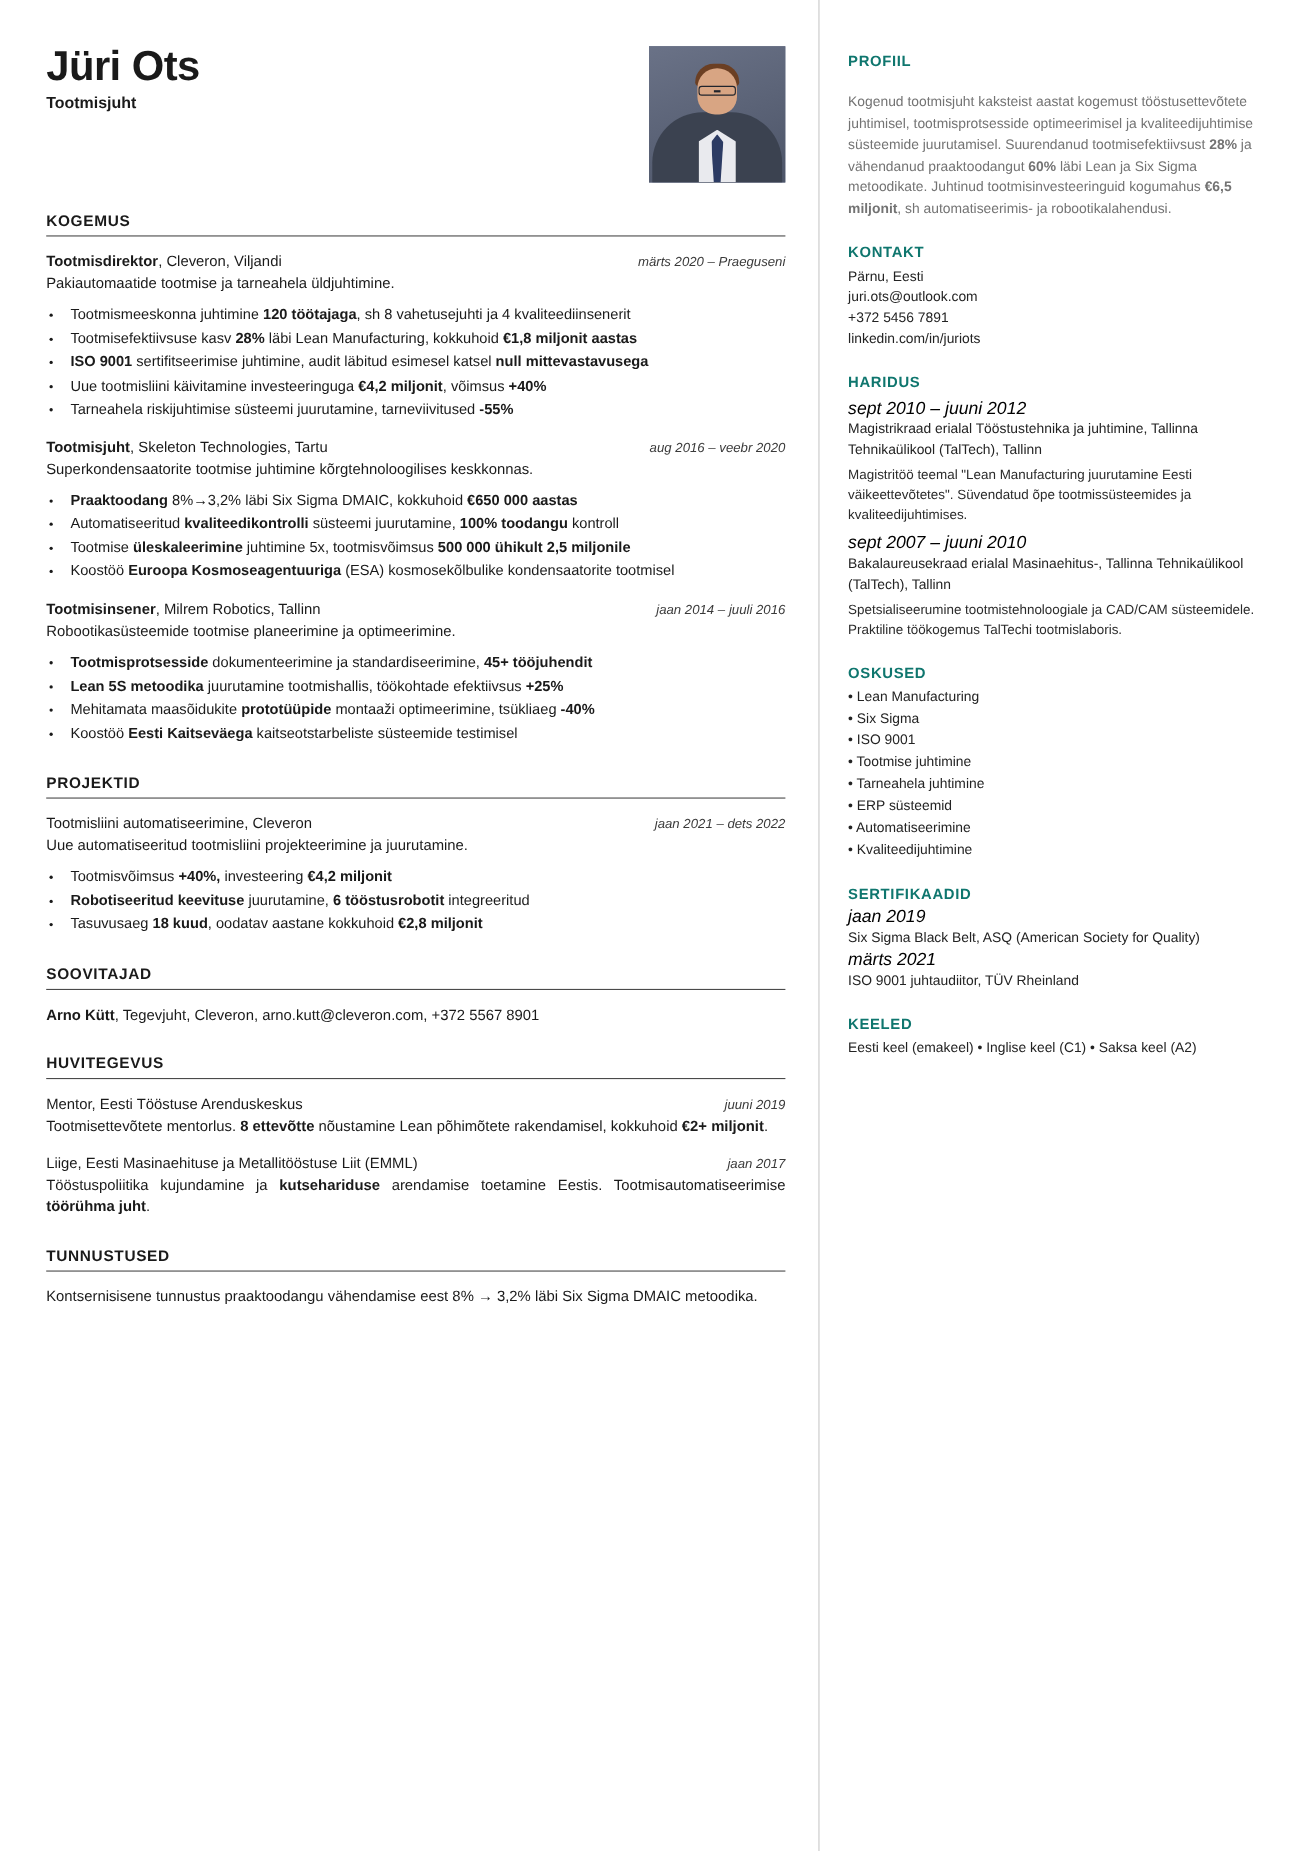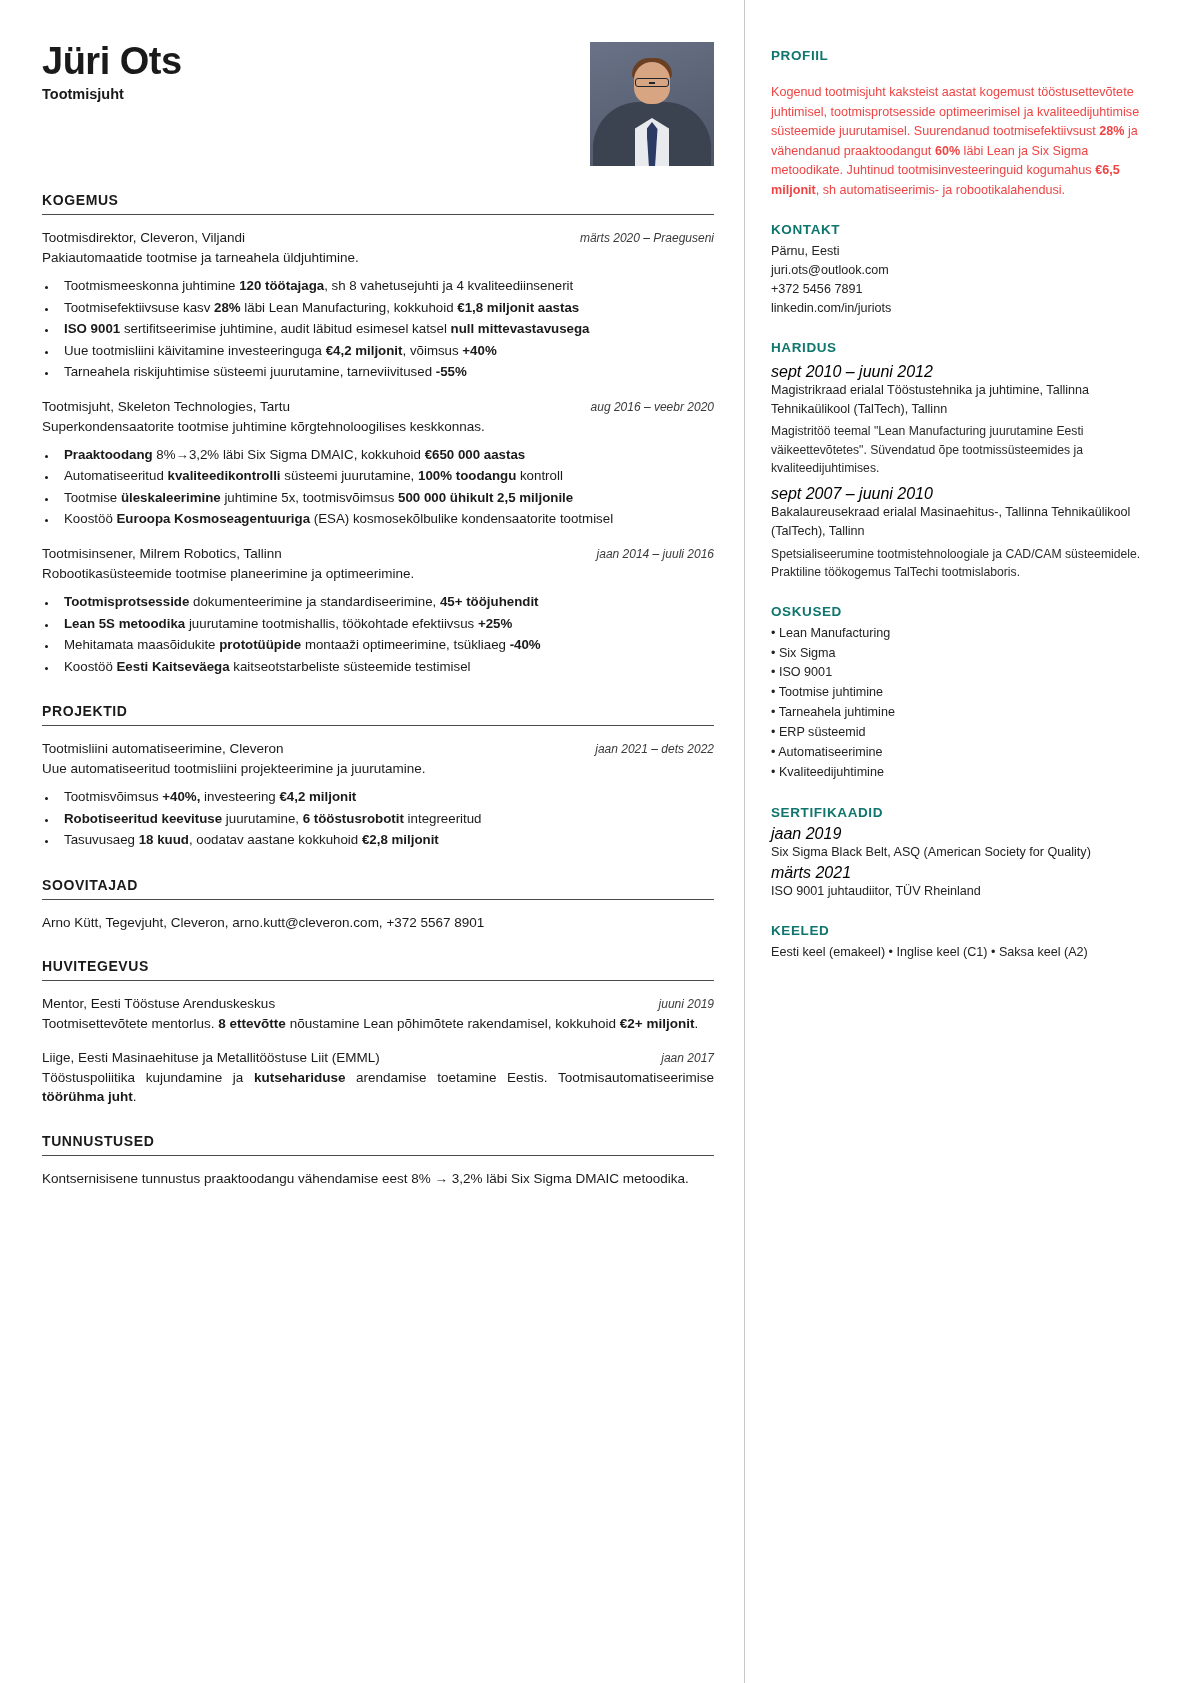--- a/index.html
+++ b/index.html
@@ -54,21 +54,21 @@
     font-weight: bold;
     letter-spacing: 0.6px;
     margin-top: 26px;
     color: #1a1a1a;
   }
   .sec-rule { border-bottom: 1.2px solid #4a4a4a; margin-top: 6px; }
 
   .entry { margin-top: 14px; }
   .entry-head { display: flex; justify-content: space-between; align-items: baseline; gap: 14px; }
   .entry-title { font-size: 13.5px; line-height: 1.35; }
-  .entry-title b { font-weight: normal; }
+  .entry-title b { font-weight: bold; }
   .entry-date { font-size: 12px; font-style: italic; color: #3a3a3a; white-space: nowrap; }
   .entry-sub { font-size: 13.5px; margin-top: 2px; line-height: 1.4; }
   .entry-sub.just { text-align: justify; }
   ul.bullets { margin: 7px 0 0 16px; }
   ul.bullets li {
     font-size: 13.3px;
     line-height: 1.62;
     padding-left: 6px;
     list-style: disc;
   }
@@ -83,21 +83,21 @@
     padding: 48px 40px 20px 26px;
   }
   .side-title {
     font-size: 13.5px;
     font-weight: bold;
     letter-spacing: 0.6px;
     color: #0f766e;
     margin-bottom: 5px;
   }
   .side-block { margin-bottom: 22px; }
-  .side-text { font-size: 12.6px; line-height: 1.55; color: #ef4444; margin-top: 20px; }
+  .side-text { font-size: 12.6px; line-height: 1.55; color: #737373; margin-top: 20px; }
   .side-text b { font-weight: bold; }
   .side-date { font-size: 16px; font-style: italic; color: #000000; margin-top: 8px; }
   .side-line { font-size: 12.6px; line-height: 1.5; color: #232323; }
   .side-sm { font-size: 12.2px; line-height: 1.5; color: #2b2b2b; margin-top: 4px; }
   ul.side-list { list-style: none; margin-top: 2px; }
   ul.side-list li { font-size: 12.6px; line-height: 1.58; color: #232323; }
   ul.side-list li:before { content: "• "; }
 </style>
 </head>
 <body>

